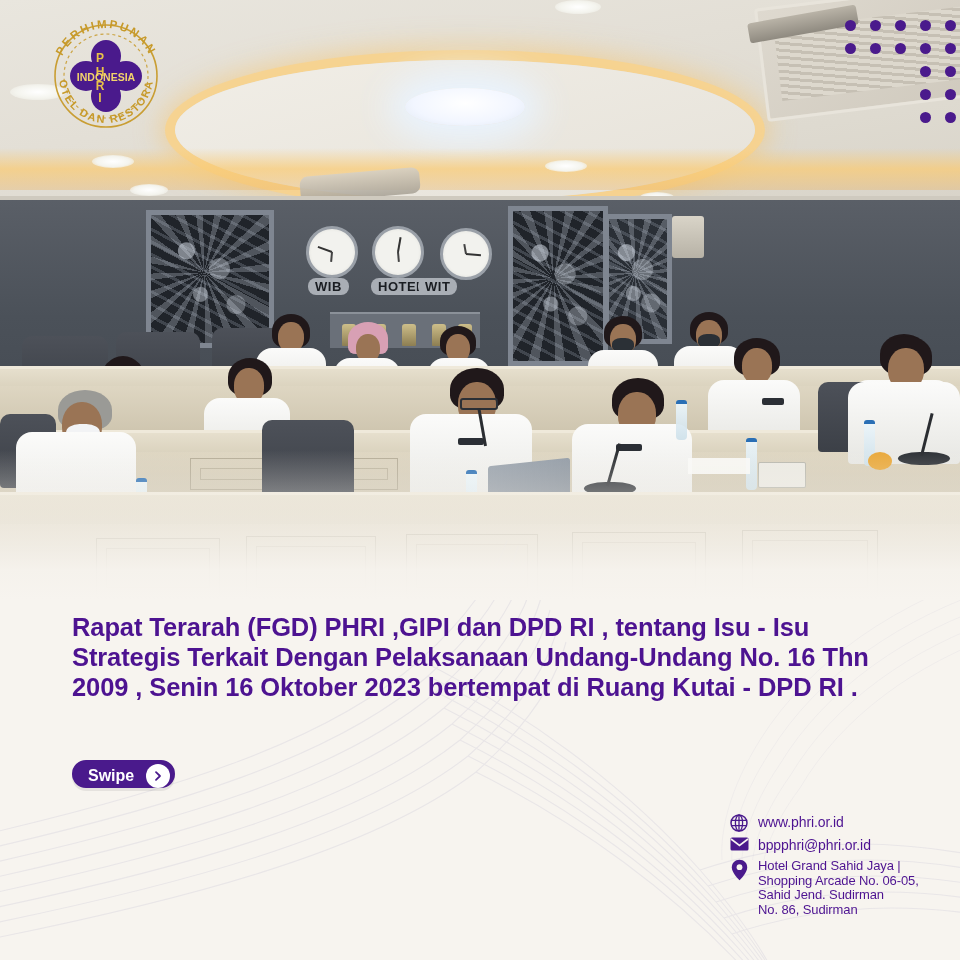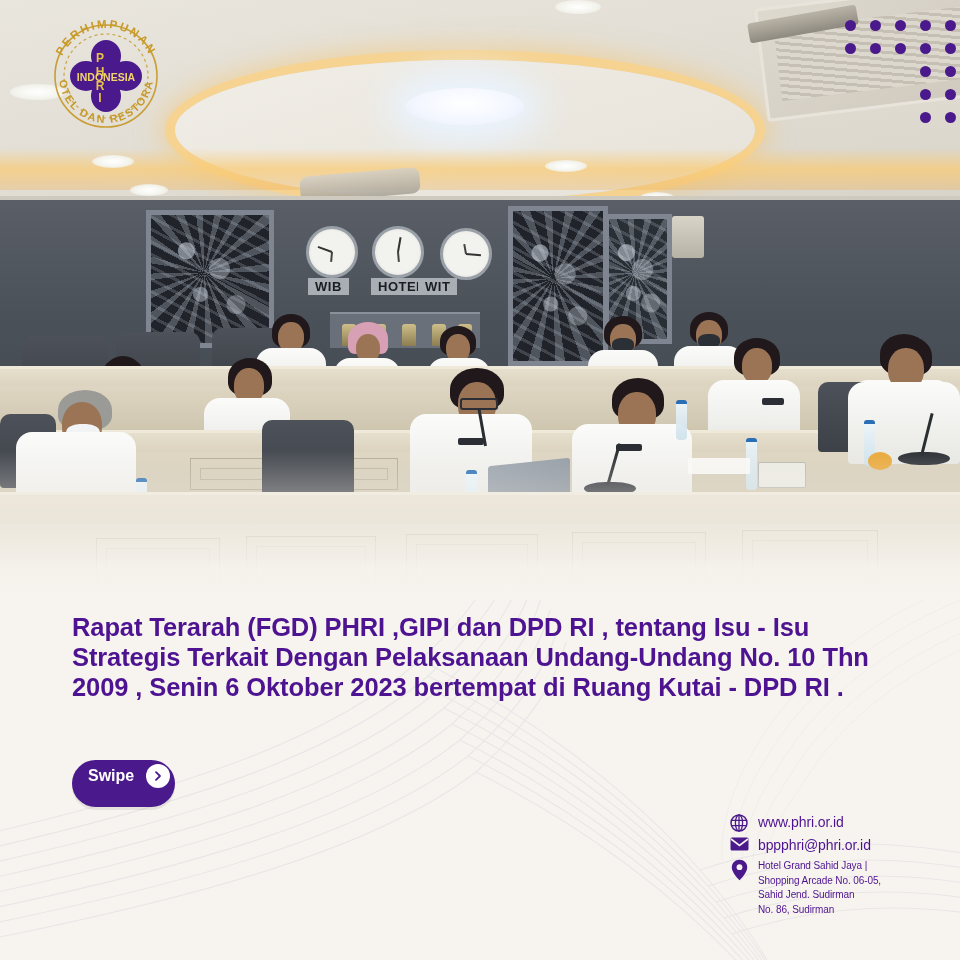--- a/index.html
+++ b/index.html
@@ -52,21 +52,21 @@
       radial-gradient(circle at 58% 42%,rgba(205,212,222,.4) 0 10px,transparent 11px),
       radial-gradient(circle at 42% 62%,rgba(205,212,222,.45) 0 7px,transparent 8px),
       radial-gradient(circle at 72% 70%,rgba(205,212,222,.35) 0 9px,transparent 10px),
       repeating-conic-gradient(from 10deg at 45% 45%,rgba(190,198,210,.30) 0deg 7deg,transparent 7deg 18deg),
       repeating-linear-gradient(28deg,rgba(180,190,205,.22) 0 3px,transparent 3px 11px);}
   .clock{position:absolute;width:46px;height:46px;border-radius:50%;
     background:radial-gradient(circle,#f2f2ee 62%,#d6d6d0 100%);border:3px solid #9aa0a8;}
   .clock b{position:absolute;left:50%;top:50%;width:2px;height:15px;background:#333;transform-origin:50% 100%;margin-left:-1px;margin-top:-15px;}
   .clock i{position:absolute;left:50%;top:50%;width:2px;height:10px;background:#444;transform-origin:50% 100%;margin-left:-1px;margin-top:-10px;}
   .clock-lbl{position:absolute;font-size:13px;font-weight:bold;color:#1a1d22;background:#a9aeb5;
-    padding:1px 7px;letter-spacing:.5px;font-family:"Liberation Sans",sans-serif;}
+    padding:1px 7px;letter-spacing:.5px;font-family:"Liberation Sans",sans-serif;border-radius:8px;}
   .trophy-shelf{position:absolute;left:330px;top:312px;width:150px;height:34px;background:#6a7079;border-top:2px solid #8b9199;}
   .troph{position:absolute;bottom:2px;width:14px;height:22px;background:linear-gradient(#cdbe8a,#8d7e52);border-radius:3px 3px 1px 1px;}
 
   
   .desk{position:absolute;background:linear-gradient(180deg,#e6dfcd,#d8d0bb);border-top:3px solid #efe9da;}
   .desk-front{position:absolute;background:linear-gradient(180deg,#ded6c2,#cfc6b0);}
   .panel{position:absolute;border:1.5px solid rgba(150,140,118,.55);}
   .panel::before{content:"";position:absolute;left:9px;top:9px;right:9px;bottom:9px;border:1.5px solid rgba(150,140,118,.4);}
 
   
@@ -87,29 +87,29 @@
   .logo{position:absolute;left:42px;top:12px;width:128px;height:128px;z-index:60;}
 
   
   .dots{position:absolute;left:845px;top:20px;z-index:60;}
   .dot{position:absolute;width:11px;height:11px;border-radius:50%;background:#4a1a8c;}
 
   
   .title{position:absolute;left:72px;top:612px;width:830px;z-index:70;
     color:#4d1391;font-size:25.5px;font-weight:bold;line-height:30px;letter-spacing:-.1px;}
   .swipe{position:absolute;left:72px;top:760px;z-index:70;display:flex;align-items:center;
-    background:#4a1a8c;border-radius:999px;padding:4px 5px 19px 16px;box-shadow:0 3px 0 rgba(0,0,0,.07);}
+    background:#4a1a8c;border-radius:999px;padding:4px 5px 0 16px;box-shadow:0 3px 0 rgba(0,0,0,.07);}
   .swipe-label{color:#fff;font-size:16px;font-weight:bold;margin-right:12px;}
   .swipe-arrow{width:24px;height:24px;border-radius:50%;background:#fff;display:flex;align-items:center;justify-content:center;}
 
   .contact{position:absolute;left:728px;top:814px;z-index:70;width:225px;color:#4d1391;}
   .crow{display:flex;align-items:flex-start;margin-bottom:5px;}
   .cicon{width:22px;min-width:22px;margin-right:8px;display:flex;justify-content:center;}
   .ctext{font-size:14px;line-height:17px;letter-spacing:-.1px;}
-  .caddr{font-size:10px;line-height:14.5px;letter-spacing:-.1px;}
+  .caddr{font-size:13px;line-height:14.5px;letter-spacing:-.1px;}
 </style>
 </head>
 <body>
 
 <div class="poster">
 
   <div class="photo">
     <div class="photo-inner">
 
       <div class="ceiling"></div>
@@ -377,21 +377,21 @@
     <div class="dot" style="left:75px; top:46px;"></div>
     <div class="dot" style="left:100px;top:46px;"></div>
 
     <div class="dot" style="left:75px; top:69px;"></div>
     <div class="dot" style="left:100px;top:69px;"></div>
 
     <div class="dot" style="left:75px; top:92px;"></div>
     <div class="dot" style="left:100px;top:92px;"></div>
   </div>
 
-  <div class="title">Rapat Terarah (FGD) PHRI ,GIPI dan DPD RI , tentang Isu - Isu Strategis   Terkait Dengan Pelaksanaan Undang-Undang No. 10 Thn 2009 , Senin 6 Oktober 2023 bertempat di Ruang Kutai - DPD RI .</div>
+  <div class="title">Rapat Terarah (FGD) PHRI ,GIPI dan DPD RI , tentang Isu - Isu Strategis   Terkait Dengan Pelaksanaan Undang-Undang No. 16 Thn 2009 , Senin 16 Oktober 2023 bertempat di Ruang Kutai - DPD RI .</div>
 
   <div class="swipe">
     <span class="swipe-label">Swipe</span>
     <span class="swipe-arrow">
       <svg width="12" height="12" viewBox="0 0 12 12">
           <path d="M4 2.2 L8 6 L4 9.8" fill="none" stroke="#4a1a8c" stroke-width="1.8" stroke-linecap="round" stroke-linejoin="round"></path>
         </svg>
     </span>
   </div>
 

